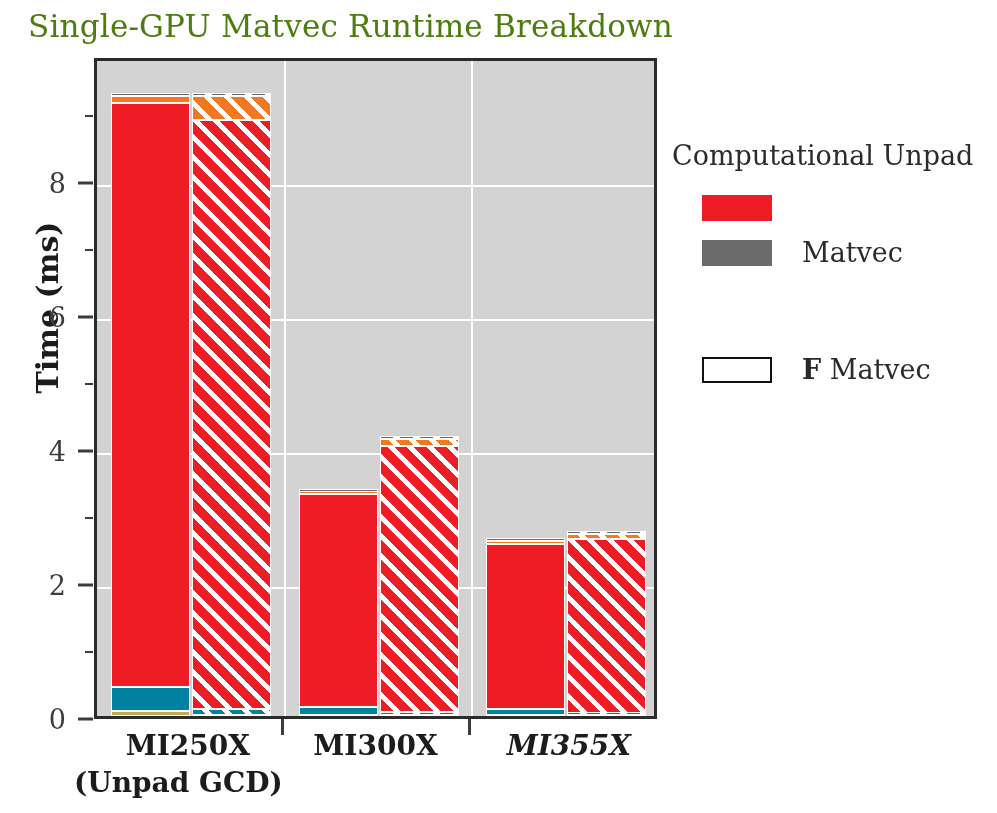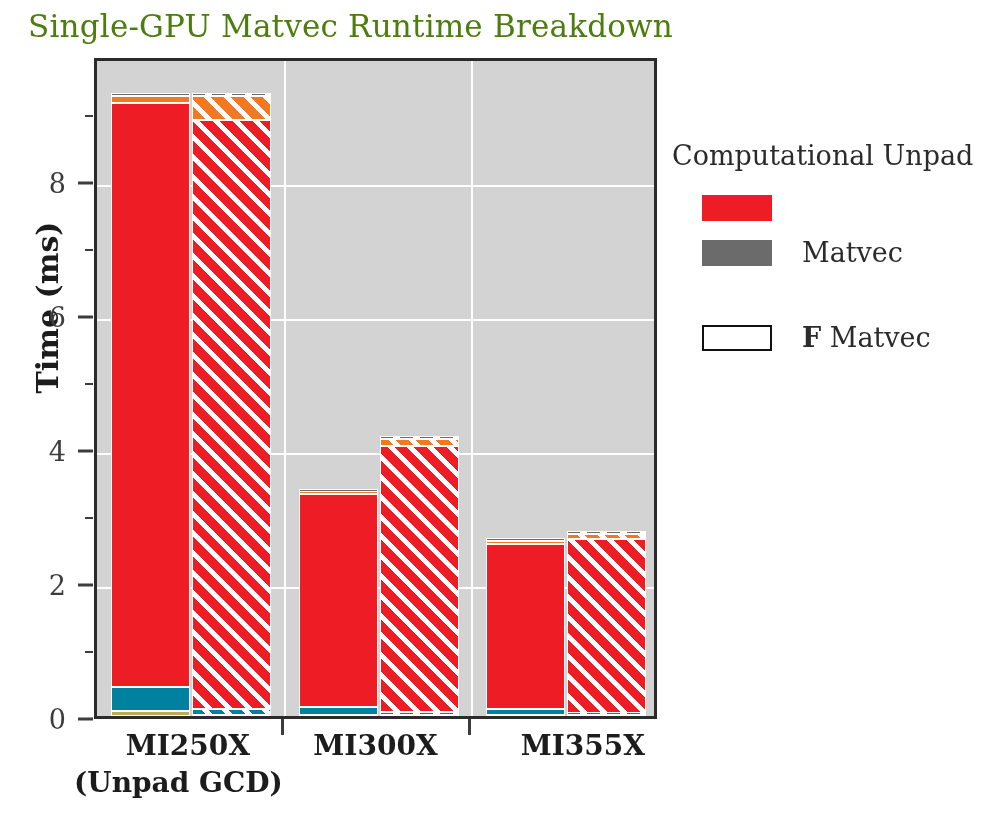--- a/index.html
+++ b/index.html
@@ -175,21 +175,21 @@
     margin-right: 30px;
     flex: 0 0 auto;
     box-sizing: border-box;
   }
   .legend-label {
     font-size: 27px;
     color: #2b2b2b;
     white-space: nowrap;
   }
   #legend-style {
-    margin-top: 40px;
+    margin-top: 72px;
   }
   .legend-swatch.outline {
     background: #ffffff;
     border: 2.5px solid #111111;
   }
   .legend-swatch.outline-hatch {
     background: #ffffff;
     border: 2.5px solid #111111;
     position: relative;
     overflow: hidden;
@@ -302,13 +302,13 @@
 <div class="ytick-label" style="top: 183px; left: 20px;">8</div>
 <div class="ytick-minor" style="top: 652px;"></div>
 <div class="ytick-minor" style="top: 518px;"></div>
 <div class="ytick-minor" style="top: 384px;"></div>
 <div class="ytick-minor" style="top: 250px;"></div>
 <div class="ytick-minor" style="top: 116px;"></div>
 <div class="xtick-label" style="left: 94px; width: 187.667px; text-align: center;">MI250X</div>
 <div class="xtick" style="left: 280.667px;"></div>
 <div class="xtick-label" style="left: 281.667px; width: 187.667px;">MI300X</div>
 <div class="xtick" style="left: 468.333px;"></div>
-<div class="xtick-label" style="left: 489px; width: 187.667px;">MI355X</div>
+<div class="xtick-label" style="left: 475px; width: 187.667px; font-style: italic;">MI355X</div>
 
 </body></html>

